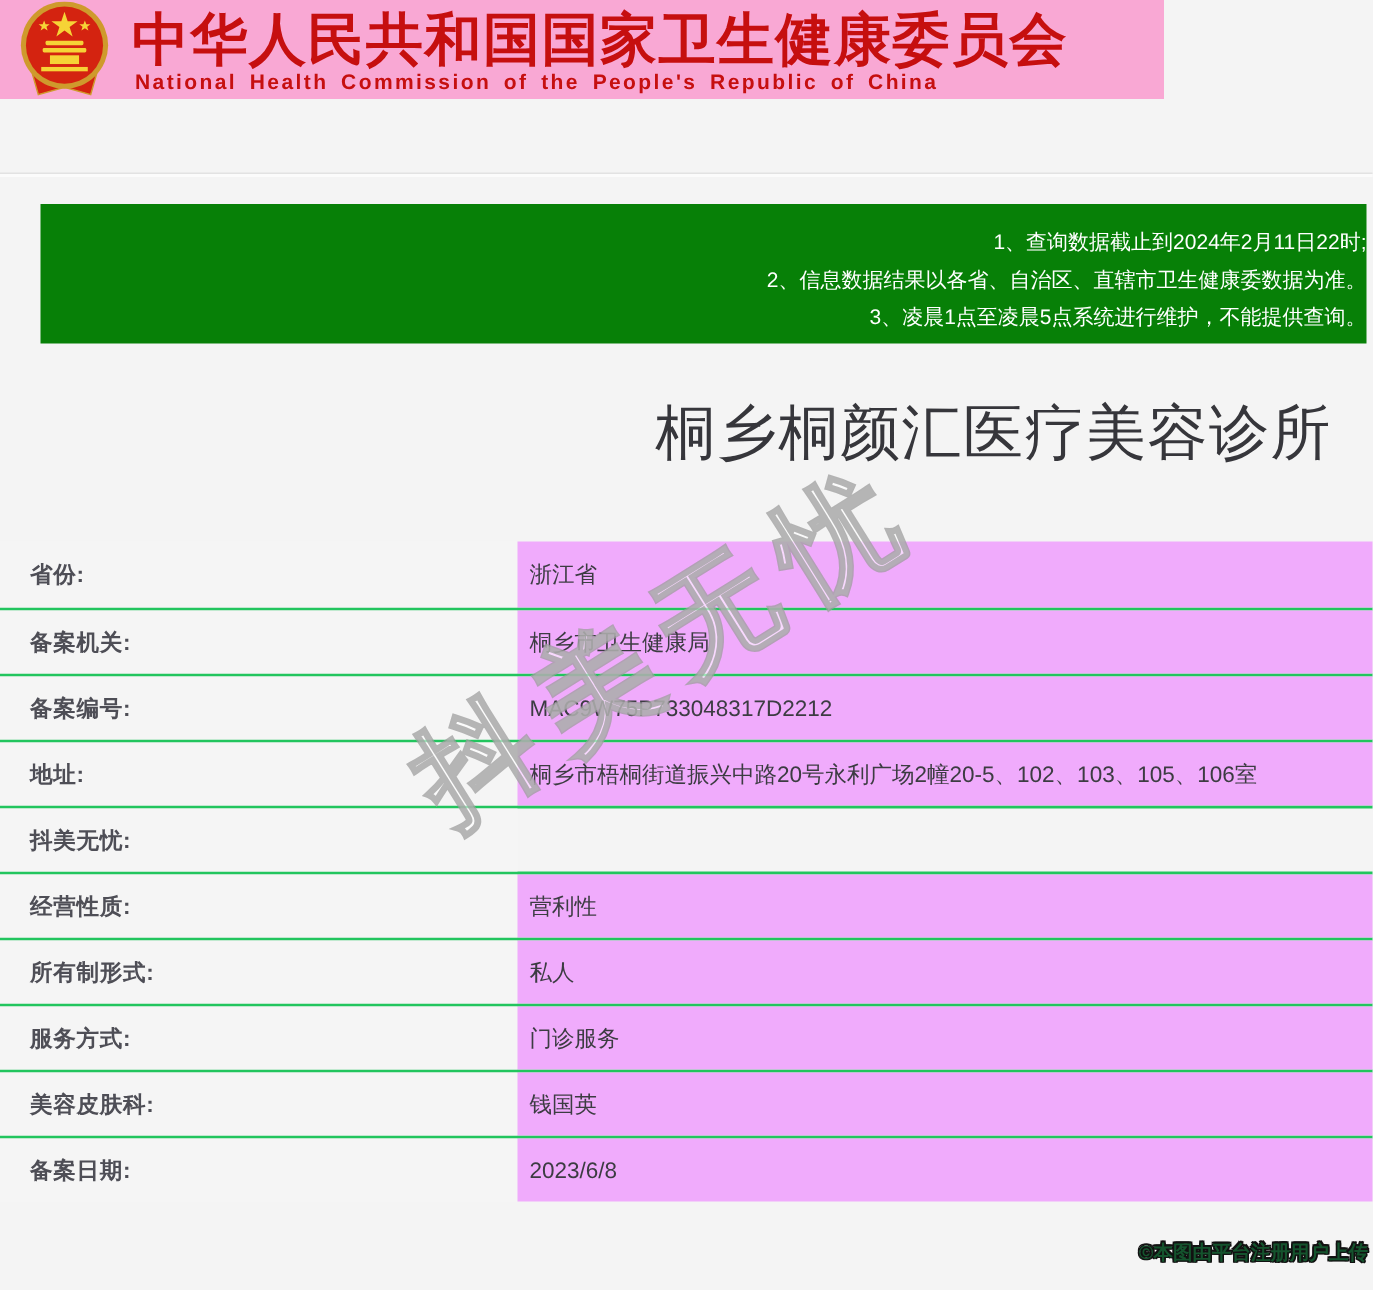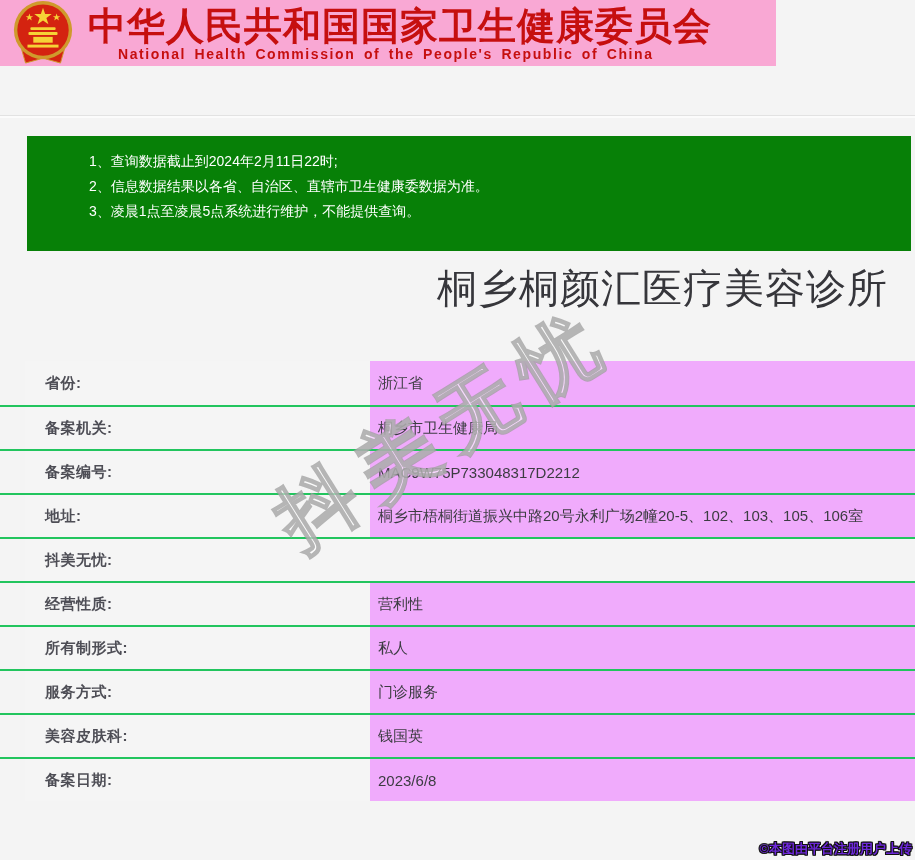--- a/index.html
+++ b/index.html
@@ -21,51 +21,52 @@
     letter-spacing:1px; white-space:nowrap;
   }
   .title-en {
     position:absolute; left:90px; top:46px;
     font-size:14px; font-weight:bold; color:#c60f0f;
     letter-spacing:1.6px; word-spacing:3px; white-space:nowrap;
   }
   .top-divider { position:absolute; left:0; top:115px; width:915px; height:1px; background:#e2e2e2; }
   .top-divider2 { position:absolute; left:0; top:116px; width:915px; height:2px; background:#fbfbfb; }
   .notice-box {
-    position:absolute; left:27px; top:136px; width:884px; height:115px;
+    position:absolute; left:27px; top:136px; width:884px; height:93px;
     background:#078007; color:#ffffff;
     font-size:14px; line-height:25px;
     padding:13px 0 0 62px;
+    text-align:right;
   }
   .notice-box .nline { white-space:nowrap; }
   .inst-title {
     position:absolute; top:261px; right:27px;
     font-size:40px; font-weight:400; color:#36363b;
     white-space:nowrap; letter-spacing:1px;
   }
   .record-table { position:absolute; left:0; top:361px; width:915px; }
-  .row { display:flex; height:44px; width:915px;padding-left:25px; }
+  .row { display:flex; height:44px; width:915px; }
   .row + .row { border-top:2px solid #22c55e; }
   .cell { display:flex; align-items:center; font-size:15px; }
   .cell.label {
     width:345px; background:#f5f5f5; padding-left:20px;
     font-weight:bold; color:#4e4e56; letter-spacing:0.5px;
   }
   .cell.value { flex:1; background:#f0abfc; padding-left:8px; color:#3c3c42; }
   .watermark {
     position:absolute; left:445px; top:430px;
     transform:translate(-50%,-50%) rotate(-32deg);
     font-size:78px; font-weight:bold; letter-spacing:16px; white-space:nowrap;
     color:rgba(255,255,255,0.55);
     -webkit-text-stroke:2px rgba(158,158,158,0.75);
     pointer-events:none; z-index:5;
   }
   .upload-badge {
-    position:absolute; right:3px; bottom:2px;
-    font-size:13px; font-weight:bold; color:#6d28d9; white-space:nowrap;
+    position:absolute; right:3px; bottom:16px;
+    font-size:13px; font-weight:bold; color:#14532d; white-space:nowrap;
     text-shadow:-1px -1px 0 #111, 1px -1px 0 #111, -1px 1px 0 #111, 1px 1px 0 #111,
                  0 -1px 0 #111, 0 1px 0 #111, -1px 0 0 #111, 1px 0 0 #111;
     z-index:6;
   }
 </style>
 </head>
 <body style="background: rgb(244, 244, 244);">
 
 <div class="header-band">
   <span class="emblem">
@@ -76,21 +77,21 @@
       <polygon points="36,7 38.2,13.5 45,13.5 39.5,17.6 41.6,24 36,20 30.4,24 32.5,17.6 27,13.5 33.8,13.5" fill="#f6d336"></polygon>
       <polygon points="22,13 23,15.6 25.8,15.6 23.6,17.3 24.4,20 22,18.4 19.6,20 20.4,17.3 18.2,15.6 21,15.6" fill="#f6d336"></polygon>
       <polygon points="50,13 51,15.6 53.8,15.6 51.6,17.3 52.4,20 50,18.4 47.6,20 48.4,17.3 46.2,15.6 49,15.6" fill="#f6d336"></polygon>
       <rect x="23" y="27" width="26" height="3" rx="1" fill="#f6d336"></rect>
       <rect x="21" y="32" width="30" height="3" rx="1" fill="#f6d336"></rect>
       <rect x="26" y="37" width="20" height="6" fill="#f6d336"></rect>
       <rect x="20" y="45" width="32" height="3" fill="#f6d336"></rect>
     </svg>
   </span>
   <div class="title-cn" style="color: rgb(198, 15, 15);">中华人民共和国国家卫生健康委员会</div>
-  <div class="title-en" style="color: rgb(198, 15, 15); margin-left: 28px;">National Health Commission of the People's Republic of China</div>
+  <div class="title-en" style="color: rgb(198, 15, 15);">National Health Commission of the People's Republic of China</div>
 </div>
 
 <div class="top-divider"></div>
 <div class="top-divider2"></div>
 
 <div class="notice-box" style="background: rgb(7, 128, 7);">
   <div class="nline">1、查询数据截止到2024年2月11日22时;</div>
   <div class="nline">2、信息数据结果以各省、自治区、直辖市卫生健康委数据为准。</div>
   <div class="nline">3、凌晨1点至凌晨5点系统进行维护，不能提供查询。</div>
 </div>

